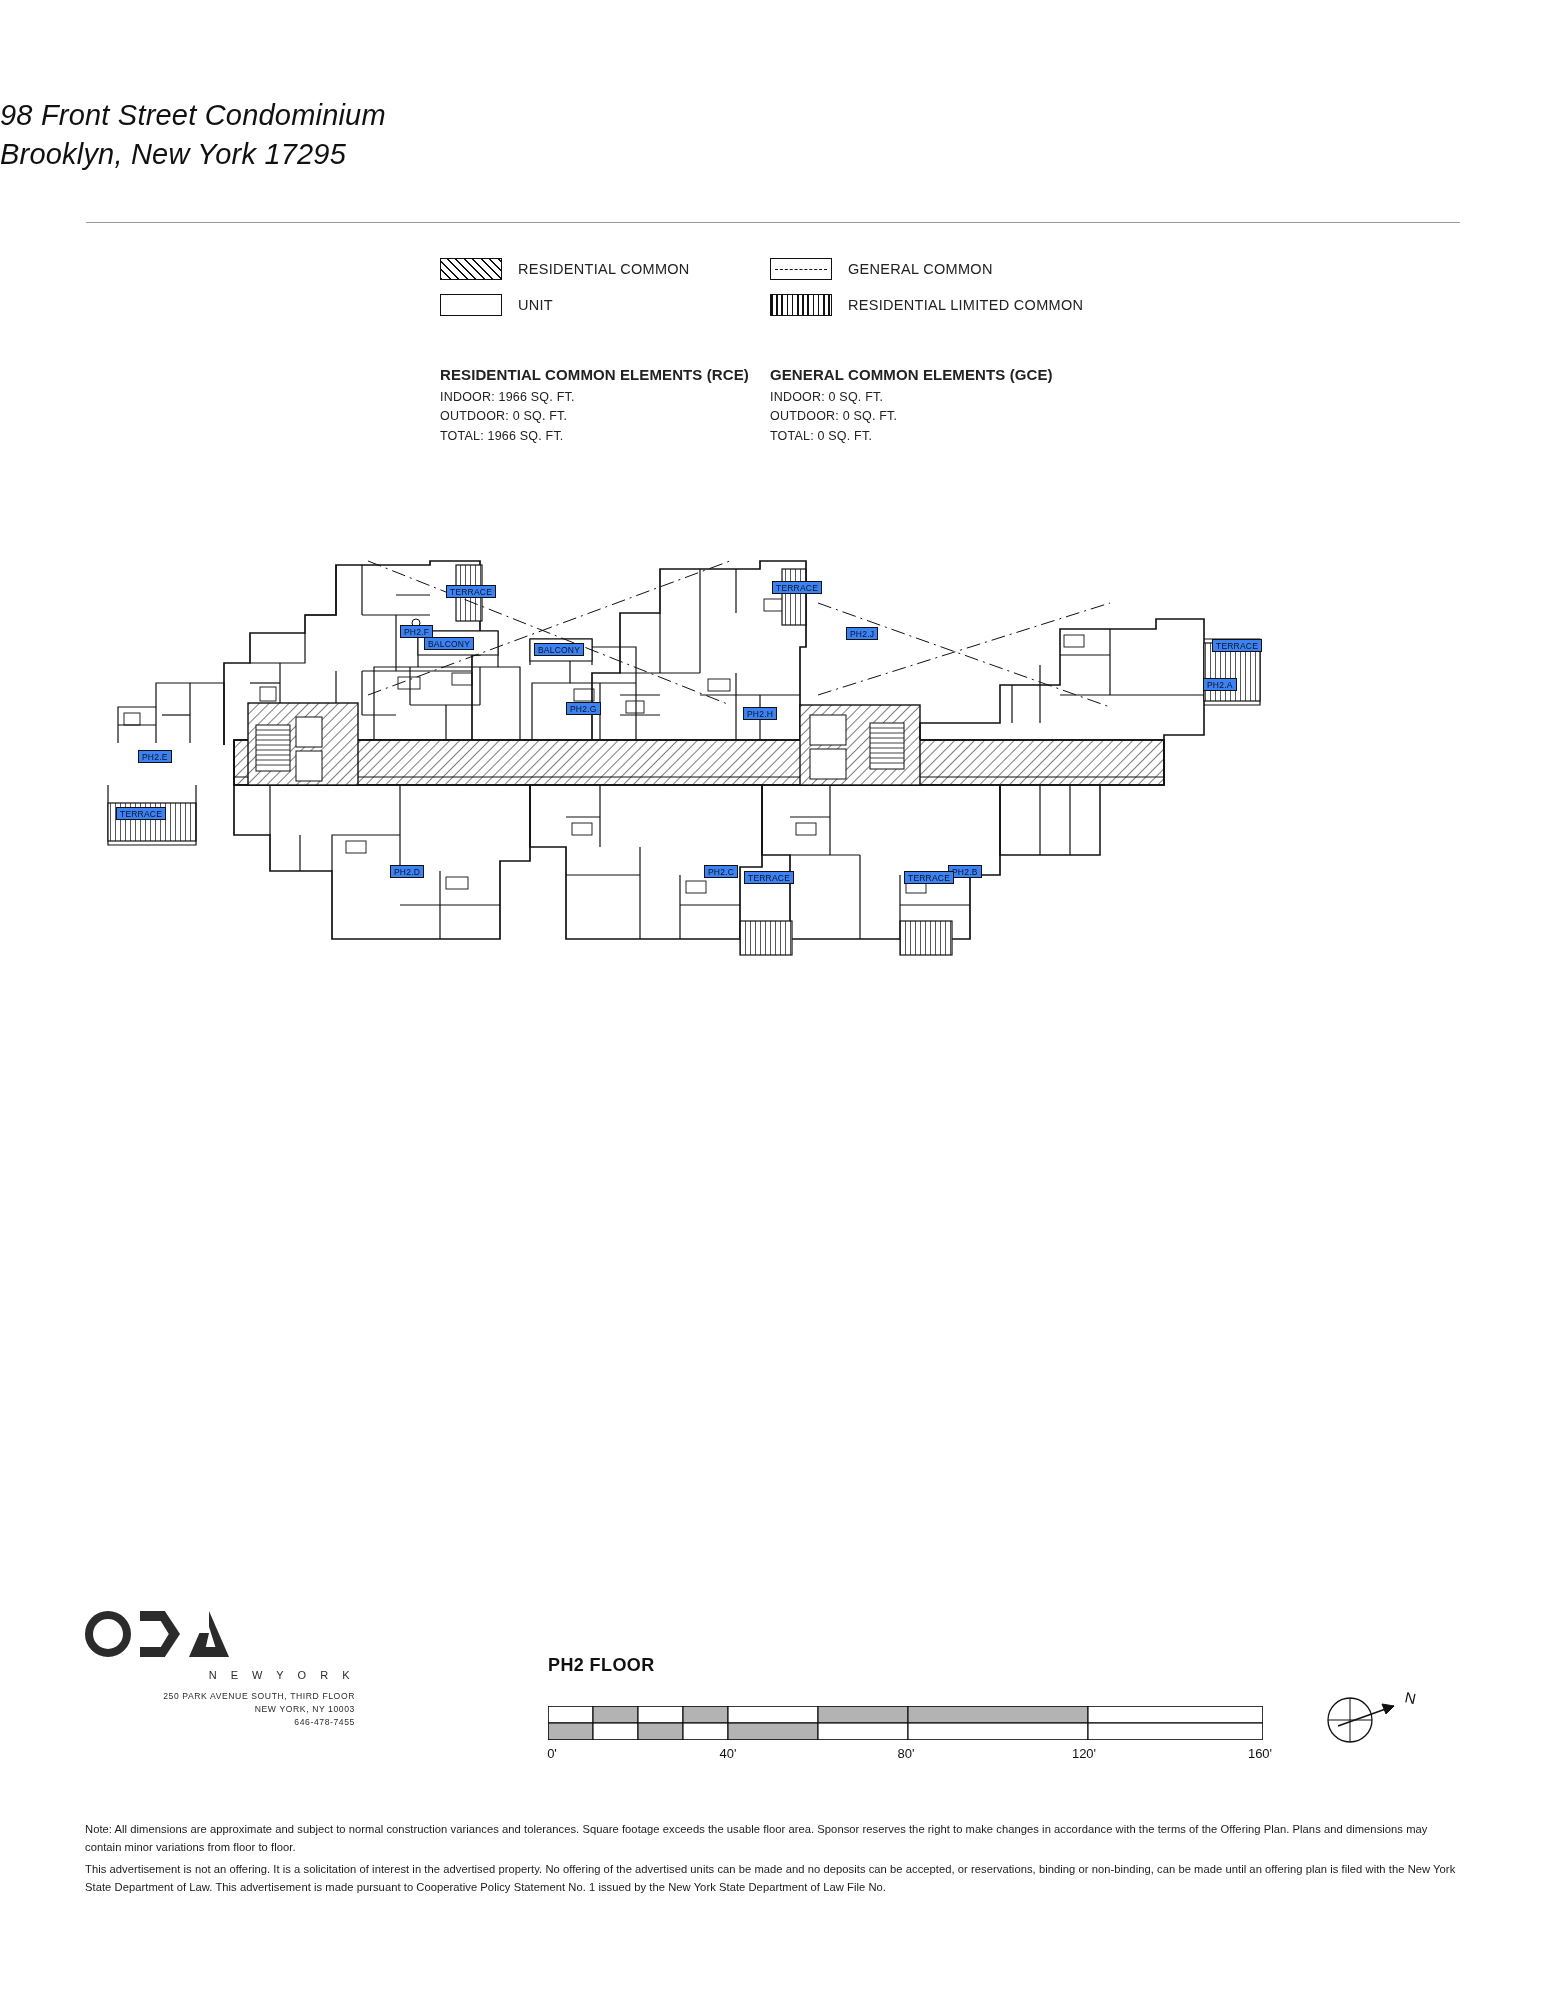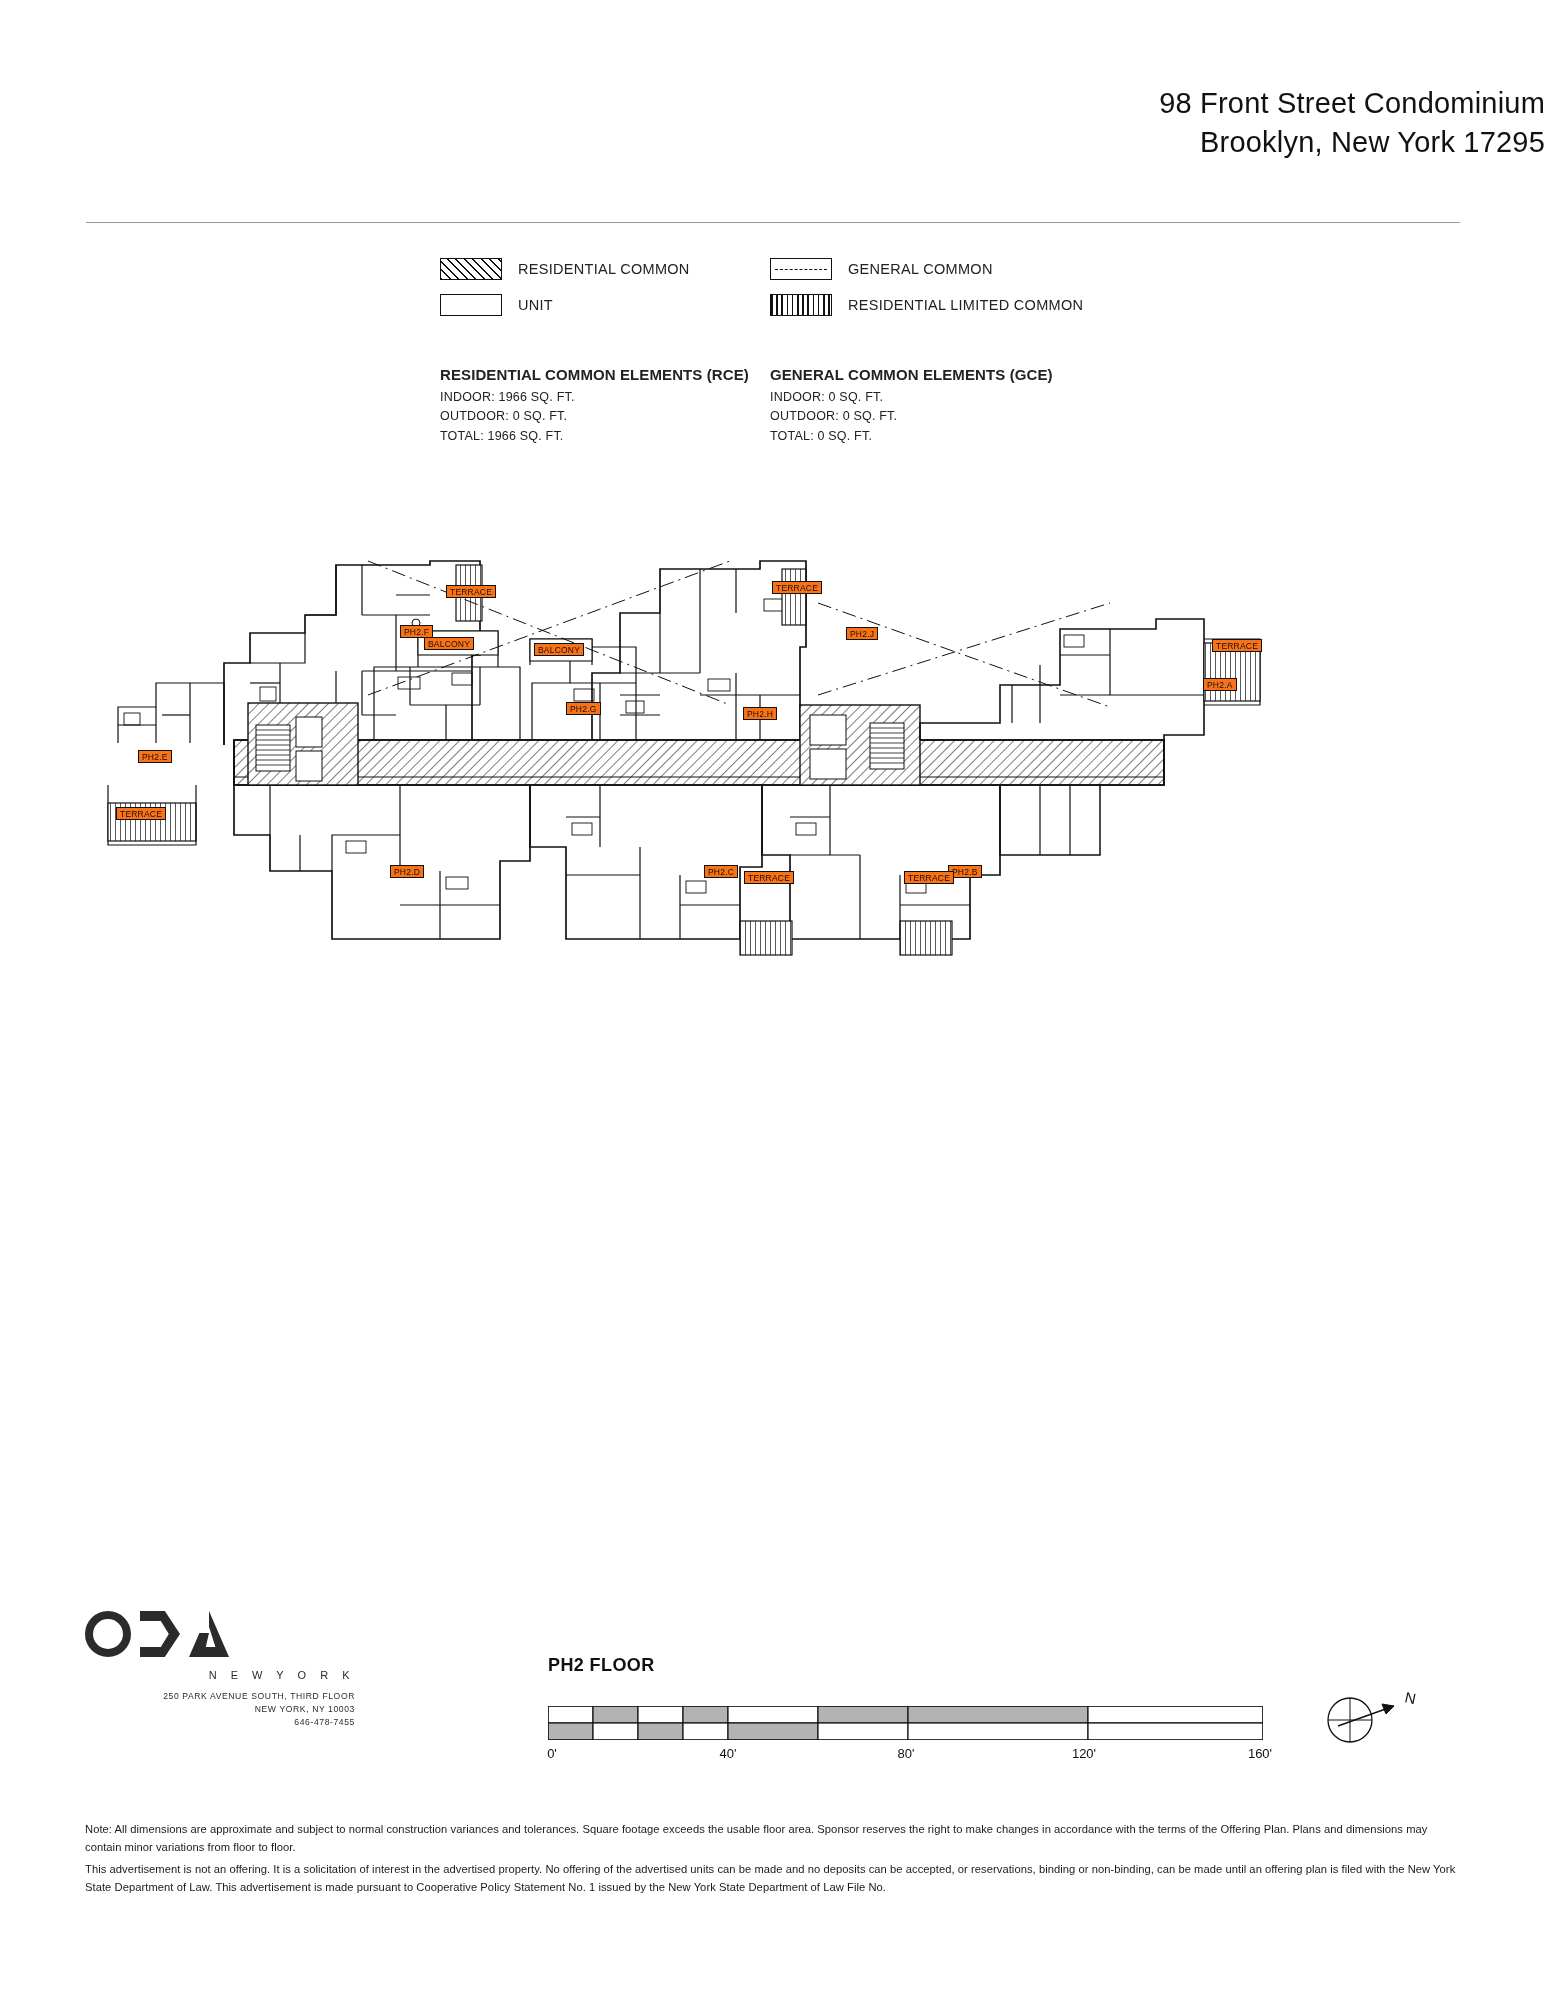--- a/index.html
+++ b/index.html
@@ -12,24 +12,25 @@
     height: 1999px;
     position: relative;
     font-family: "Liberation Sans", sans-serif;
     color: #1a1a1a;
     overflow: hidden;
   }
 
   
   #header {
     position: absolute;
-    top: 84px;
+    top: 96px;
     left: 0;
     width: 100%;
-    text-align: right;
+    text-align: left;
+    font-style: italic;
   }
   #header .title-line-1 {
     font-size: 29px;
     letter-spacing: 0.2px;
     line-height: 1.35;
     color: #111;
   }
   #header .title-line-2 {
     font-size: 29px;
     letter-spacing: 0.2px;
@@ -133,21 +134,21 @@
     top: 555px;
     left: 100px;
     width: 1350px;
     height: 500px;
   }
   #plan svg { display: block; }
 
   .unit-tag {
     position: absolute;
     border: 1px solid #111;
-    background: #f97316;
+    background: #3b82f6;
     font-size: 8.5px;
     letter-spacing: 0.2px;
     line-height: 12px;
     height: 13px;
     padding: 0 3px;
     white-space: nowrap;
     color: #111;
     box-sizing: border-box;
     text-align: center;
   }

